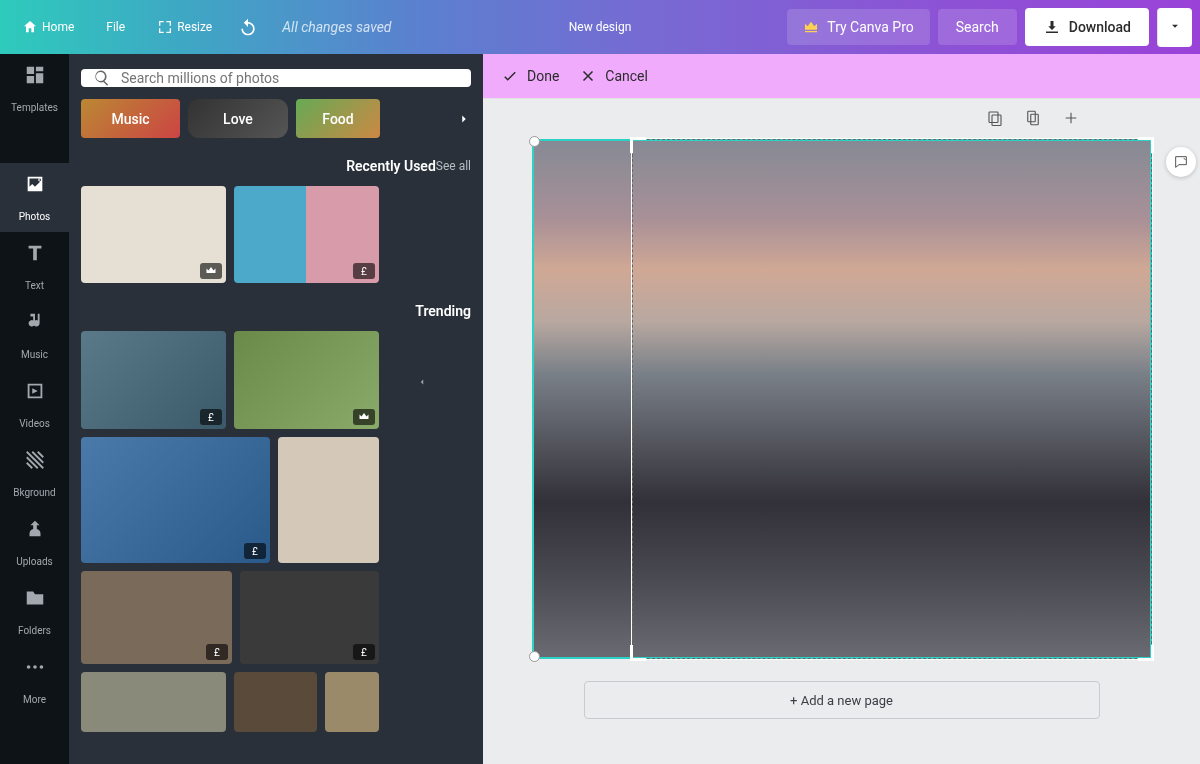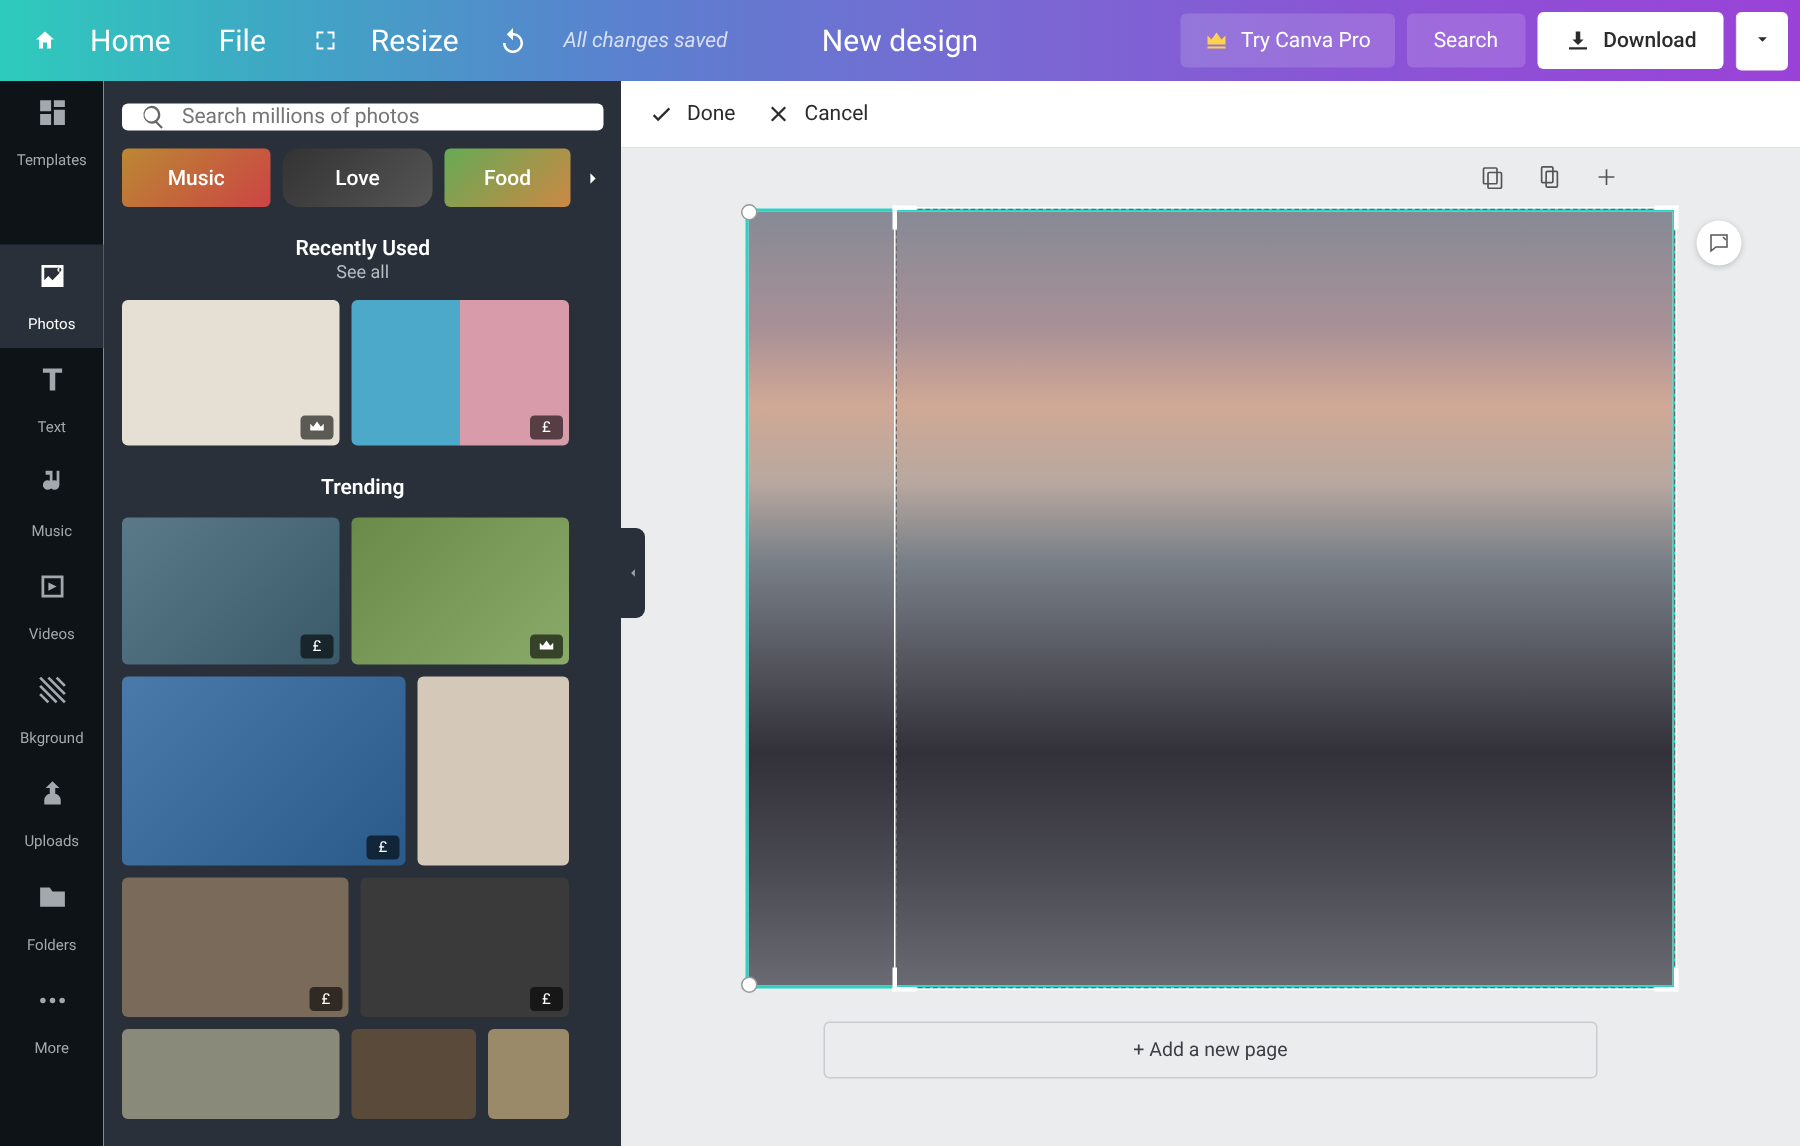--- a/index.html
+++ b/index.html
@@ -1,48 +1,48 @@
 <!DOCTYPE html>
 <html><head>
 <meta charset="utf-8">
 <style>
 * { margin: 0; padding: 0; box-sizing: border-box; font-family: -apple-system, BlinkMacSystemFont, "Segoe UI", Roboto, sans-serif; }
 body { width: 1200px; height: 764px; overflow: hidden; background: #fff; display: flex; flex-direction: column; }
 .topbar { height: 54px; background: linear-gradient(90deg, #2ecbbc 0%, #3ea8c4 15%, #5b80cf 35%, #7869d3 55%, #8a55d5 75%, #9a42d8 100%); display: flex; align-items: center; padding: 0 8px; gap: 8px; position: relative; }
 .topbar-left { display: flex; align-items: center; gap: 4px; }
-.top-btn { display: flex; align-items: center; gap: 22px; padding: 8px 14px; border-radius: 4px; color: #fff; font-size: 20px; cursor: pointer; }
+.top-btn { display: flex; align-items: center; gap: 4px; padding: 8px 14px; border-radius: 4px; color: #fff; font-size: 12px; cursor: pointer; }
 .top-btn svg { width: 16px; height: 16px; fill: #fff; }
 .undo-btn { padding: 8px; }
 .undo-btn svg { width: 20px; height: 20px; }
 .saved-text { color: rgba(255,255,255,0.75); font-style: italic; font-size: 14px; margin-left: 12px; }
 .topbar-center { position: absolute; left: 50%; transform: translateX(-50%); }
 .topbar-right { margin-left: auto; display: flex; align-items: center; gap: 8px; }
 .pro-btn { background: rgba(255,255,255,0.15); padding: 10px 16px; border-radius: 4px; color: #fff; font-size: 14px; display: flex; align-items: center; gap: 8px; }
 .crown-icon { width: 16px; height: 16px; fill: #ffd24d; }
 .share-btn { background: rgba(255,255,255,0.15); padding: 10px 18px; border-radius: 4px; color: #fff; font-size: 14px; }
 .download-btn { background: #fff; color: #2b2b2b; padding: 10px 18px; border-radius: 4px; font-size: 14px; display: flex; align-items: center; gap: 8px; font-weight: 500; }
 .download-btn svg { width: 18px; height: 18px; fill: #2b2b2b; }
 .download-drop { background: #fff; padding: 10px; border-radius: 4px; border-left: 1px solid #e3e3e3; }
 .download-drop svg { width: 14px; height: 14px; fill: #2b2b2b; }
 .main { display: flex; flex: 1; overflow: hidden; }
 .strip { width: 69px; background: #0e1318; display: flex; flex-direction: column; }
 .strip-item { display: flex; flex-direction: column; align-items: center; justify-content: center; height: 69px; color: #a3a8ae; font-size: 10px; gap: 16px; cursor: pointer; }
 .strip-item.active { background: #293039; color: #fff; margin-top: 40px; }
 .strip-item svg { width: 22px; height: 22px; fill: currentColor; }
-.panel { width: 345px; background: #293039; display: flex; flex-direction: column; padding: 15px 12px; overflow-y: auto; position: relative; }
+.panel { width: 414px; background: #293039; display: flex; flex-direction: column; padding: 15px 12px; overflow-y: auto; position: relative; }
 .search-wrap { background: #fff; border-radius: 4px; height: 38px; display: flex; align-items: center; padding: 0 12px; gap: 10px; margin-bottom: 12px; }
 .search-wrap svg { width: 18px; height: 18px; fill: #686868; }
 .search-input { border: none; outline: none; flex: 1; font-size: 14px; color: #666; }
 .chips { display: flex; gap: 8px; margin-bottom: 20px; position: relative; }
 .chip { height: 39px; border-radius: 4px; display: flex; align-items: center; justify-content: center; color: #fff; font-size: 14px; font-weight: 500; background: #5a5a5a; }
 .chip.heart { width: 99px; background: linear-gradient(135deg, #b83 0%, #c44 100%); }
 .chip.love { width: 100px; background: linear-gradient(135deg, #333 0%, #555 100%); border-radius: 11px; }
 .chip.food { width: 84px; background: linear-gradient(135deg, #6a5 0%, #c84 100%); }
 .chips-arrow { position: absolute; right: 0; top: 50%; transform: translateY(-50%); width: 14px; height: 14px; fill: #fff; }
-.section-head { display: flex; justify-content: flex-end; align-items: center; margin-bottom: 12px; flex-direction: column; }
+.section-head { display: flex; justify-content: flex-end; align-items: center; margin-bottom: 12px; }
 .section-title { color: #fff; font-size: 14px; font-weight: 600; }
 .see-all { color: #b8bdc3; font-size: 12px; }
 .photo-grid { display: flex; flex-wrap: wrap; gap: 8px; margin-bottom: 20px; }
 .photo { border-radius: 4px; position: relative; overflow: hidden; }
 .photo.recent1 { width: 145px; height: 97px; background: #e6e0d4; }
 .photo.recent2 { width: 145px; height: 97px; background: linear-gradient(90deg, #4da9c9 50%, #d89baa 50%); }
 .photo.tr1 { width: 145px; height: 98px; background: linear-gradient(135deg, #5a7a8a 0%, #3a5a6a 100%); }
 .photo.tr2 { width: 145px; height: 98px; background: linear-gradient(135deg, #6a8a4a 0%, #8aaa6a 100%); }
 .photo.tr3 { width: 189px; height: 126px; background: linear-gradient(135deg, #4a7aaa 0%, #2a5a8a 100%); }
 .photo.tr4 { width: 101px; height: 126px; background: #d4c8b8; }
@@ -50,21 +50,21 @@
 .photo.tr6 { width: 139px; height: 93px; background: #3a3a3a; }
 .photo.tr7 { width: 145px; height: 60px; background: #8a8a7a; }
 .photo.tr8 { width: 83px; height: 60px; background: #5a4a3a; }
 .photo.tr9 { width: 54px; height: 60px; background: #9a8a6a; }
 .badge { position: absolute; bottom: 4px; right: 4px; width: 22px; height: 16px; border-radius: 3px; background: rgba(0,0,0,0.6); display: flex; align-items: center; justify-content: center; }
 .badge svg { width: 12px; height: 12px; fill: #fff; }
 .badge.pound { color: #fff; font-size: 10px; }
 .collapse-tab { position: absolute; left: 414px; top: 50%; transform: translateY(-50%); width: 16px; height: 60px; background: #293039; border-radius: 0 6px 6px 0; display: flex; align-items: center; justify-content: center; cursor: pointer; z-index: 10; }
 .collapse-tab svg { width: 10px; height: 10px; fill: #9ca2a9; }
 .canvas-area { flex: 1; background: #ebecee; display: flex; flex-direction: column; position: relative; }
-.action-bar { height: 45px; background: #ffffff; border-bottom: 1px solid #e3e3e3; display: flex; align-items: center; padding: 0 18px; gap: 20px; }
+.action-bar { height: 45px; background: #f0abfc; border-bottom: 1px solid #e3e3e3; display: flex; align-items: center; padding: 0 18px; gap: 20px; }
 .action-btn { display: flex; align-items: center; gap: 8px; font-size: 14px; color: #2b2b2b; cursor: pointer; }
 .action-btn svg { width: 18px; height: 18px; fill: none; stroke: #2b2b2b; stroke-width: 2; }
 .canvas-stage { flex: 1; position: relative; display: flex; flex-direction: column; align-items: center; padding: 40px 20px 0; }
 .canvas-tools { position: absolute; top: 10px; right: 120px; display: flex; gap: 20px; }
 .canvas-tools svg { width: 18px; height: 18px; fill: none; stroke: #555; stroke-width: 1.5; cursor: pointer; }
 .canvas-frame { position: relative; width: 620px; height: 520px; }
 .canvas-image { position: absolute; inset: 0; border: 2px solid #2cd3c5; background: linear-gradient(180deg, #868a95 0%, #a89097 15%, #d0a895 25%, #b8a8a0 35%, #7a8088 45%, #323038 70%, #4a4a52 85%, #6a6a72 100%); }
 .crop-overlay { position: absolute; left: 100px; top: 0; width: 520px; height: 520px; border: 1px dashed #666; outline: 1px solid #fff; }
 .crop-corner { position: absolute; width: 16px; height: 16px; }
 .crop-corner.tl { top: -3px; left: -3px; border-top: 3px solid #fff; border-left: 3px solid #fff; }

